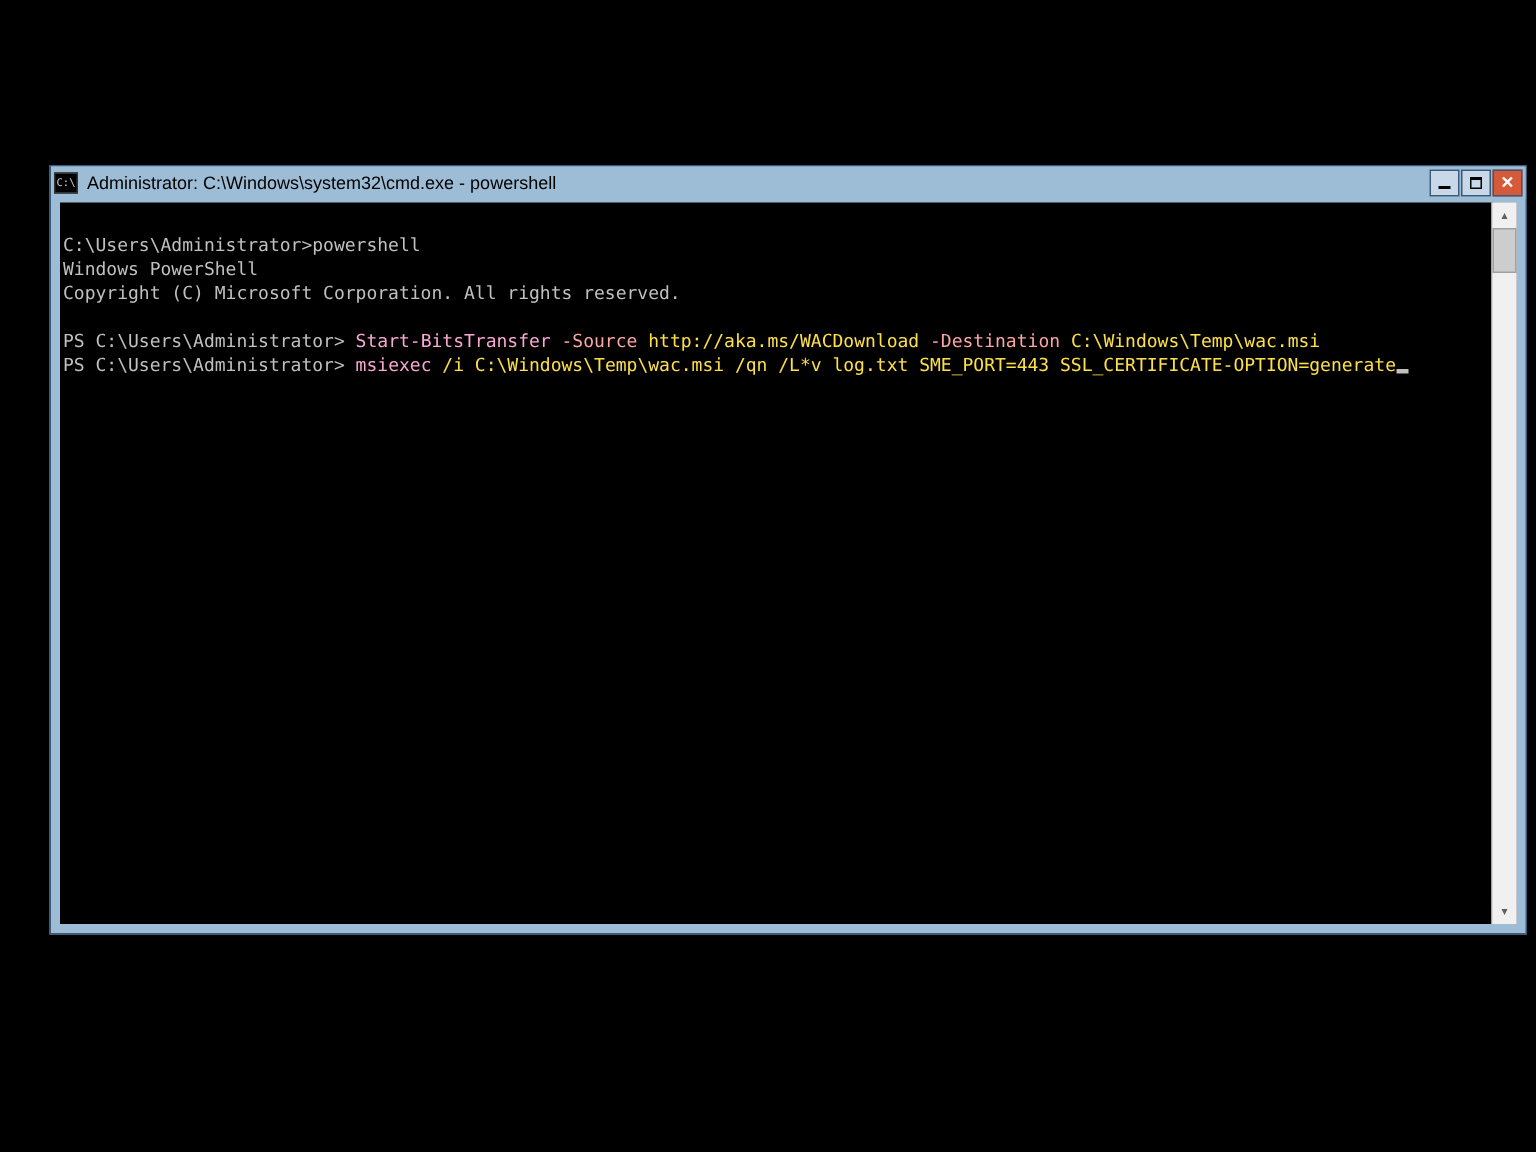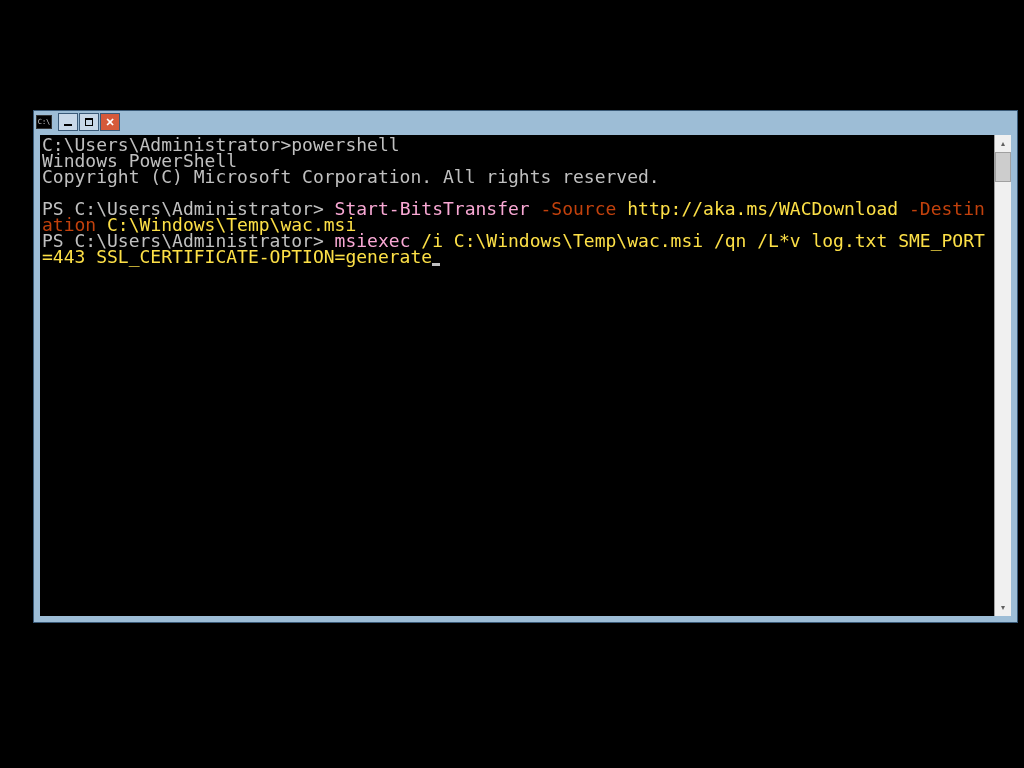--- a/index.html
+++ b/index.html
@@ -97,26 +97,27 @@
       right: 6px;
       bottom: 6px;
       display: flex;
       background: #000;
     }
     .terminal {
       flex: 1;
       background: #000000;
       color: #c0c0c0;
       font-family: "Consolas", "Lucida Console", monospace;
-      font-size: 18px;
+      font-size: 12px;
       line-height: 16px;
       padding: 2px 0 0 2px;
       white-space: pre-wrap;
       word-break: break-all;
       overflow: hidden;
+      margin-top: 18px;
     }
     .scrollbar {
       width: 17px;
       background: #f0f0f0;
       display: flex;
       flex-direction: column;
       border-left: 1px solid #a0a0a0;
     }
     .scroll-arrow {
       height: 17px;
@@ -139,21 +140,21 @@
       left: 0;
       right: 0;
       height: 30px;
       background: #cdcdcd;
       border: 1px solid #a0a0a0;
     }
     .cmd-yellow {
       color: #f9a8d4;
     }
     .cmd-gray {
-      color: #c2410c;
+      color: #fca5a5;
     }
     .cmd-white {
       color: #fde047;
     }
     .cursor {
       display: inline-block;
       width: 8px;
       height: 3px;
       background: #c0c0c0;
       vertical-align: text-bottom;
@@ -165,20 +166,21 @@
     .blank {
       height: 16px;
     }
   </style>
 </head>
 <body>
 
 <div class="window">
   <div class="titlebar">
     <div class="title-icon">C:\</div>
+    <div class="title-text">Administrator: C:\Windows\system32\cmd.exe - powershell</div>
     <div class="window-controls">
       <div class="control-btn btn-minimize">
         <div class="btn-minimize-inner"></div>
       </div>
       <div class="control-btn btn-maximize">
         <div class="btn-maximize-inner"></div>
       </div>
       <div class="control-btn btn-close">
         <div class="btn-close-inner">✕</div>
       </div>

